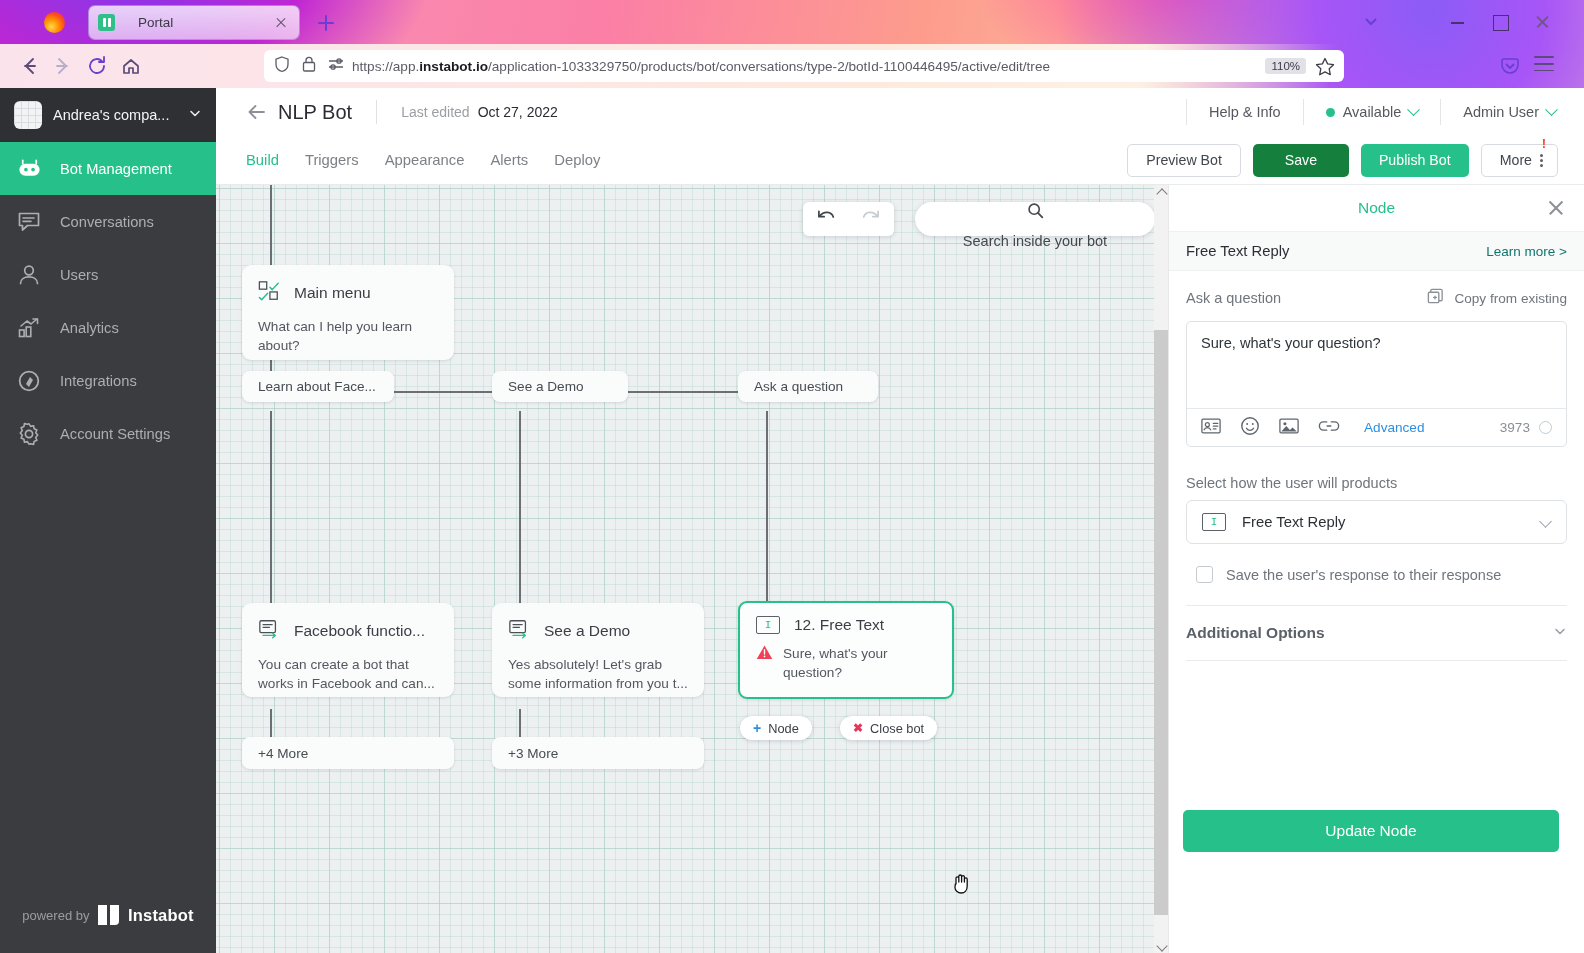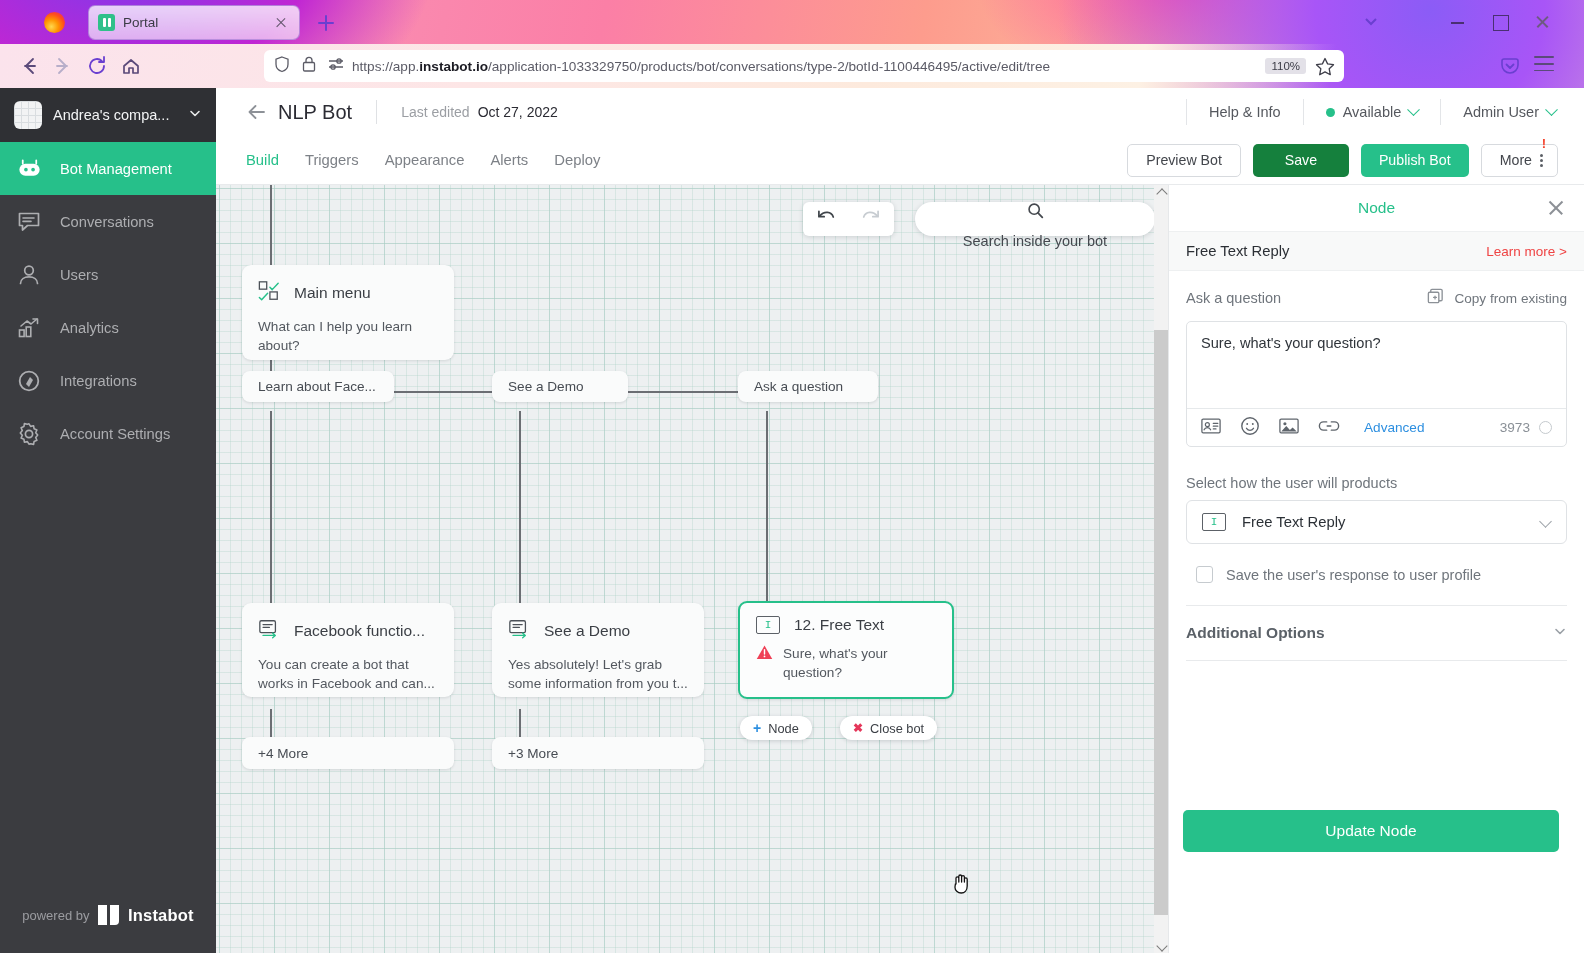--- a/index.html
+++ b/index.html
@@ -23,21 +23,21 @@
   .chrome-bg2 {
     position:absolute; left:0; top:44px; width:1584px; height:44px;
     background: linear-gradient(100deg, #fbe3ec 0%, #fde6e6 30%, #fdeadd 55%, #fdf1e4 72%, rgba(253,241,228,0) 84%);
   }
   #tabstrip { position:absolute; left:0; top:0; width:1584px; height:44px; }
   .tab {
     position:absolute; left:88px; top:5px; width:212px; height:35px;
     border-radius:7px;
     background: linear-gradient(180deg, rgba(255,255,255,.78), rgba(255,255,255,.62));
     border:1px solid rgba(140,90,200,.55);
-    display:flex; align-items:center; padding:0 9px; gap:8px;
+    display:flex; align-items:center; padding:0 9px; gap:23px;
   }
   .tab-favicon { width:17px; height:17px; border-radius:3px; background:#2fc08a;
     display:flex; align-items:center; justify-content:center; gap:2px; flex:none;}
   .tab-favicon i { display:block; width:3px; height:9px; background:#fff; border-radius:1px; }
   .tab-title { font-size:13.5px; color:#3b3b46; flex:1; white-space:nowrap; overflow:hidden; text-overflow:ellipsis; }
   .tab-close { width:18px; height:18px; position:relative; flex:none; opacity:.75; }
   .tab-close:before, .tab-close:after {
     content:""; position:absolute; left:3px; top:8px; width:12px; height:1.4px; background:#32323c;
   }
   .tab-close:before { transform: rotate(45deg); }
@@ -170,21 +170,21 @@
 
   
   #editpanel { position:absolute; left:1168px; top:97px; width:416px; height:768px; background:#fff; border-left:1px solid #e6e8ea; }
   .ep-head { height:46px; display:flex; align-items:center; justify-content:center; position:relative; }
   .ep-head-title { font-size:15.5px; color:#26c08a; }
   .ep-close { position:absolute; right:18px; top:13px; width:20px; height:20px; }
   .ep-close:before, .ep-close:after { content:""; position:absolute; left:1px; top:9px; width:18px; height:1.6px; background:#8c9096; }
   .ep-close:before { transform:rotate(45deg); } .ep-close:after { transform:rotate(-45deg); }
   .ep-sub { height:40px; background:#f8f9f9; display:flex; align-items:center; justify-content:space-between; padding:0 17px; border-top:1px solid #eef0f1; border-bottom:1px solid #eef0f1; }
   .ep-sub-title { font-size:14.8px; color:#2b2f35; }
-  .ep-link { font-size:13.5px; color:#ef4444;margin-left:16px; }
+  .ep-link { font-size:13.5px; color:#0f766e;margin-left:16px; }
   .ep-row { display:flex; align-items:center; justify-content:space-between; padding:16px 17px 8px 17px; }
   .ep-label { font-size:14.5px; color:#6f757c; }
   .ep-copy { display:flex; align-items:center; gap:9px; font-size:13.6px; color:#70767d; }
   .ta-wrap { margin:4px 17px 0 17px; border:1px solid #dfe2e5; border-radius:5px; }
   .ta-text { min-height:86px; padding:13px 14px; font-size:14.6px; color:#2f343a; }
   .ta-bar { height:38px; border-top:1px solid #e6e9eb; display:flex; align-items:center; gap:19px; padding:0 14px; }
   .ta-bar .adv { font-size:13.6px; color:#2d8fe0; margin-left:5px; }
   .ta-bar .count { margin-left:auto; font-size:13.6px; color:#8a9097; display:flex; align-items:center; gap:9px; }
   .count-circ { width:13px; height:13px; border-radius:50%; border:1.4px solid #c5cace; }
   .ep-sec-label { font-size:14.5px; color:#6f757c; padding:28px 17px 9px 17px; }
@@ -652,21 +652,21 @@
     <div class="select">
       <span class="freetext-ico">
           <span>I</span>
         </span>
       <span class="select-text">Free Text Reply</span>
       <span class="sel-chev"></span>
     </div>
 
     <div class="checkrow">
       <span class="cbox"></span>
-      <span class="checklabel">Save the user's response to user profile</span>
+      <span class="checklabel">Save the user's response to their response</span>
     </div>
 
     <div class="hr"></div>
 
     <div class="addl">
       <span class="addl-title">Additional Options</span>
       <span>
         <svg width="14" height="14" viewBox="0 0 14 14">
             <path d="M3 5.5l4 4 4-4" fill="none" stroke="#9aa0a6" stroke-width="1.6" stroke-linecap="round" stroke-linejoin="round"></path>
           </svg>

